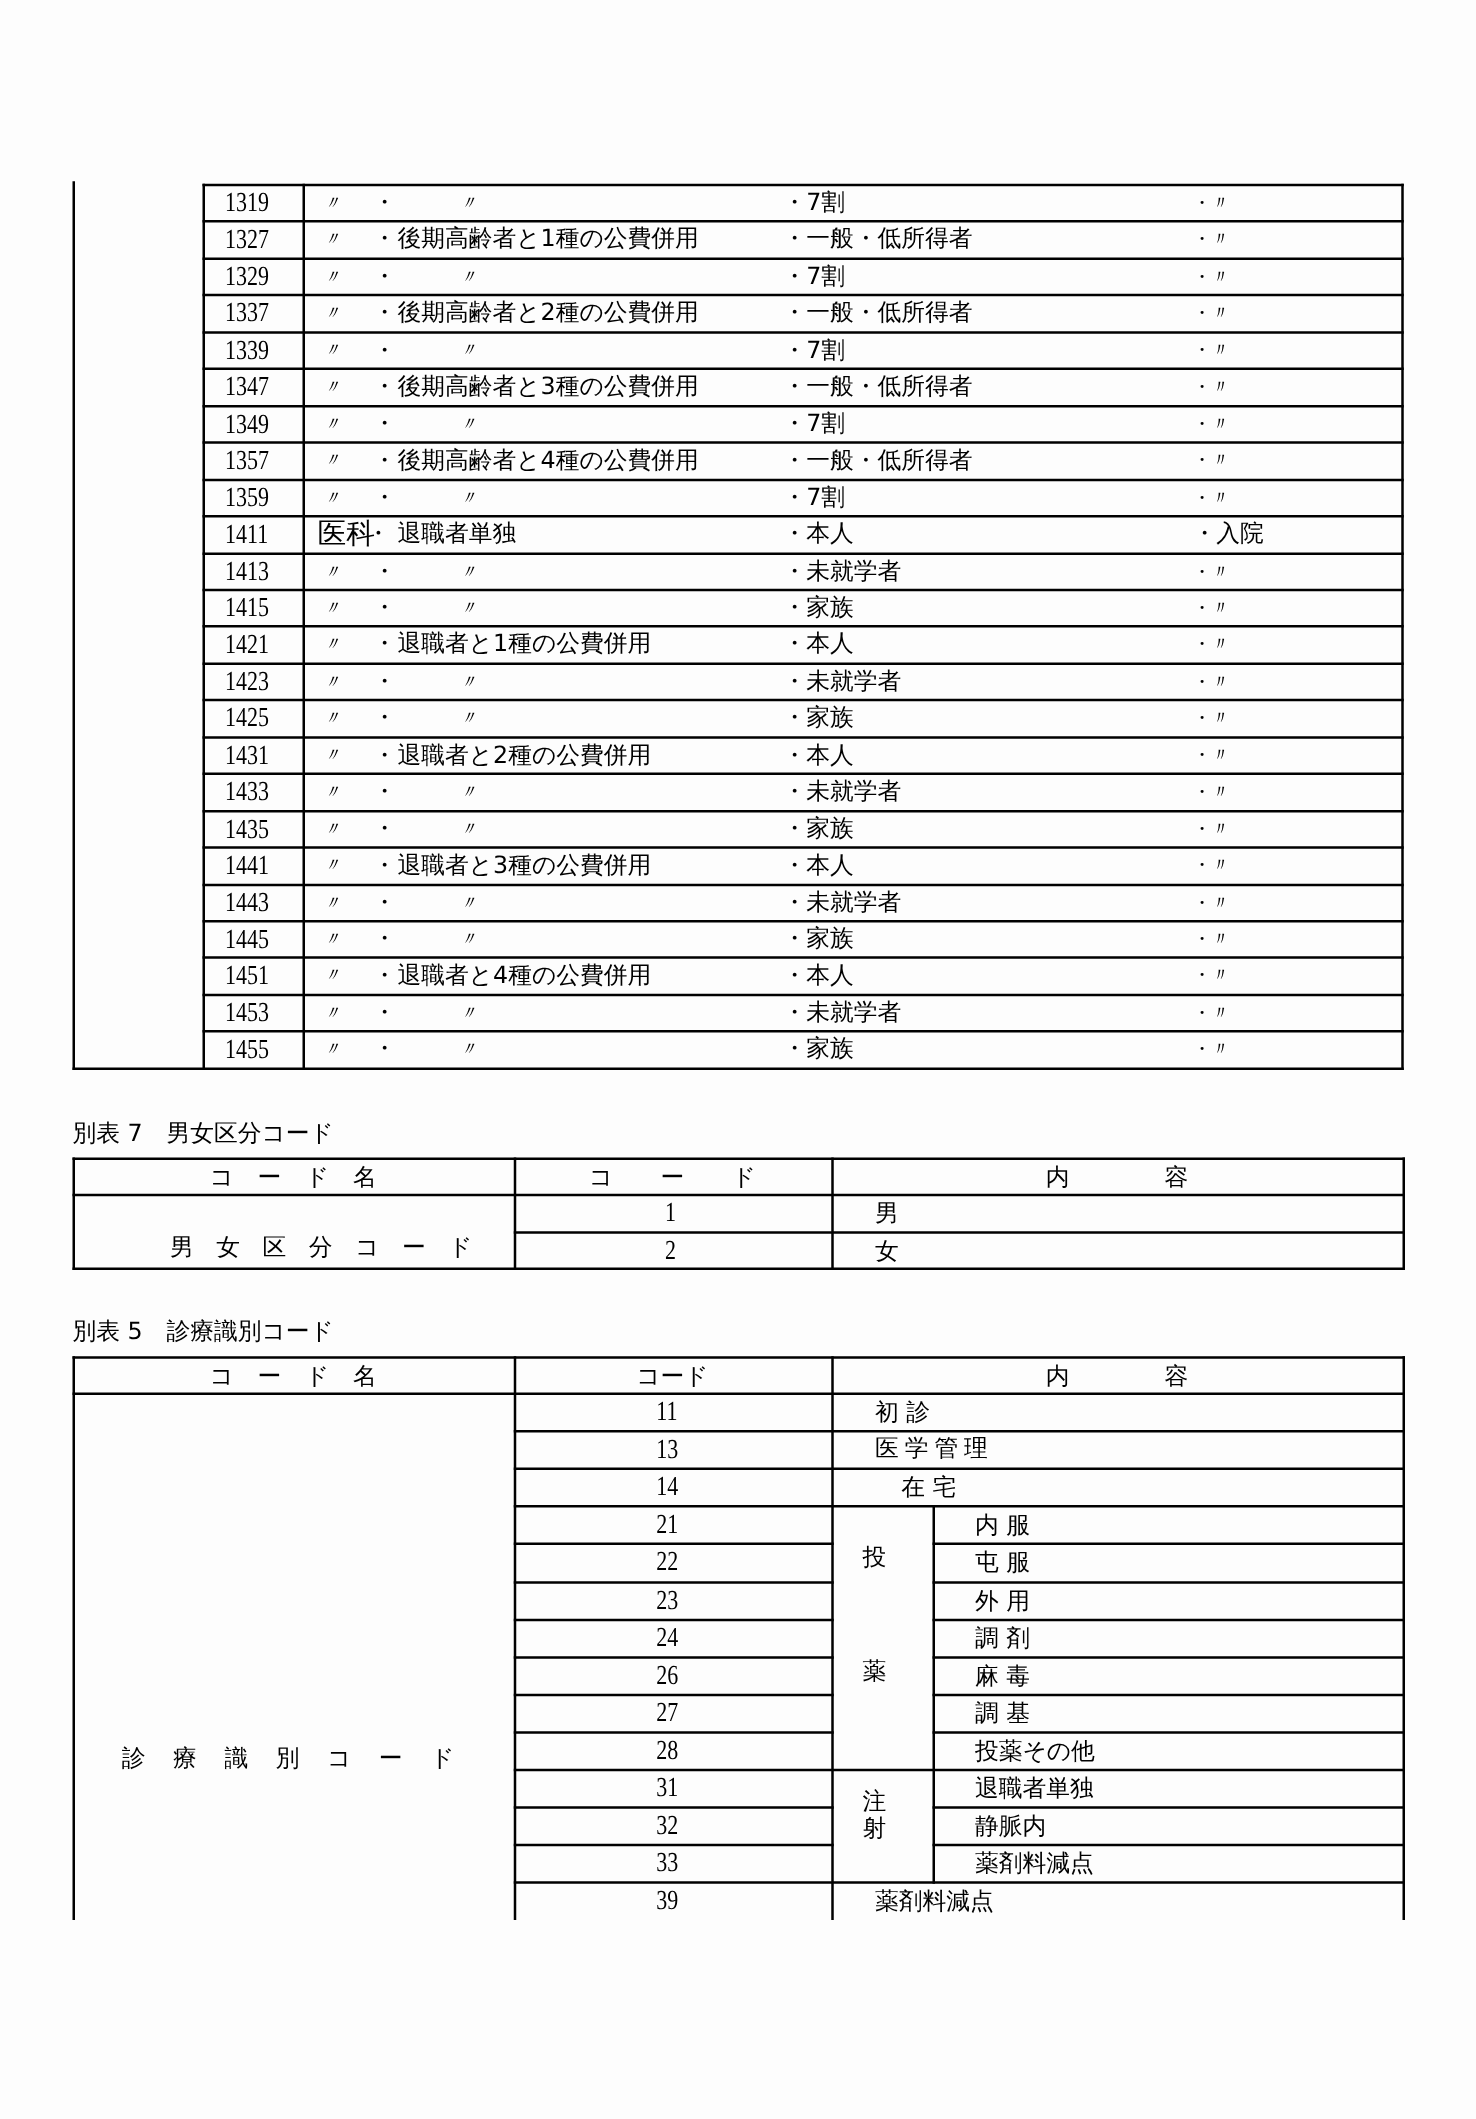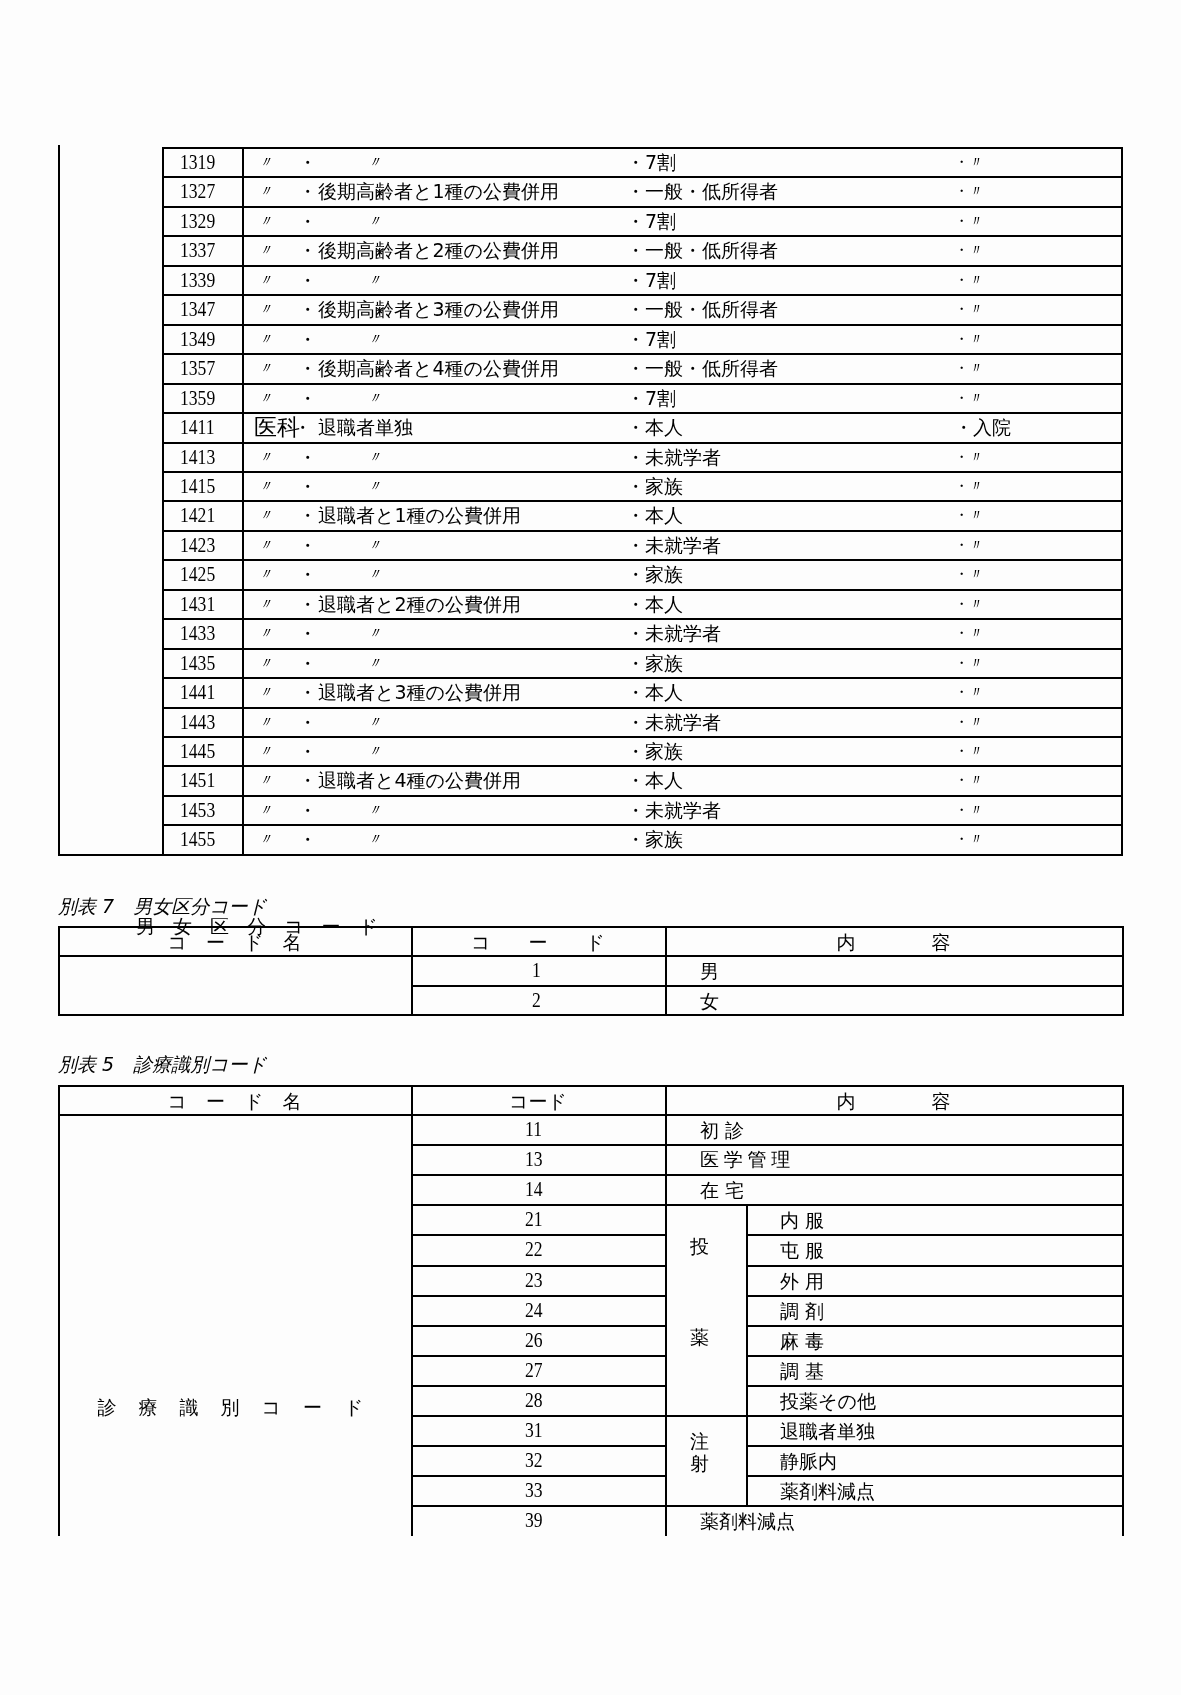--- a/index.html
+++ b/index.html
@@ -3,21 +3,21 @@
 <meta charset="utf-8">
 <style>
   html, body { margin:0; padding:0; background:#fdfdfd; }
   body { width:1181px; height:1695px; position:relative; overflow:hidden;
          font-family:"DejaVu Sans", "Liberation Sans", sans-serif; color:#000; }
   .abs { position:absolute; }
   .line-h { position:absolute; height:2px; background:#000; }
   .line-v { position:absolute; width:2px; background:#000; }
   .cell-text { position:absolute; font-size:19px; line-height:20px; white-space:pre; }
   .num { font-family:"Liberation Serif", "DejaVu Serif", serif; font-size:22px; transform:scaleX(0.8); transform-origin:left center; }
-  .caption { position:absolute; font-size:19px; white-space:pre;font-style:italic; }
+  .caption { position:absolute; font-size:19px; white-space:pre; }
   .center { text-align:center; }
 </style>
 </head>
 <body>
 
 <div id="t6">
     <div class="line-v" style="left:58px;top:145px;height:711px;"></div>
     <div class="line-v" style="left:162px;top:147px;height:709px;"></div>
     <div class="line-v" style="left:242px;top:147px;height:709px;"></div>
     <div class="line-v" style="left:1121px;top:147px;height:709px;"></div>
@@ -246,21 +246,21 @@
     <div class="line-v" style="left:411px;top:926px;height:90px;"></div>
     <div class="line-v" style="left:665px;top:926px;height:90px;"></div>
     <div class="line-v" style="left:1122px;top:926px;height:90px;"></div>
     <div class="line-h" style="left:58px;width:1066px;top:926px;"></div>
     <div class="line-h" style="left:58px;width:1066px;top:955px;"></div>
     <div class="line-h" style="left:411px;width:713px;top:985px;"></div>
     <div class="line-h" style="left:58px;width:1066px;top:1014px;"></div>
     <div class="cell-text center" style="left:58px;width:353px;top:932px;">コ　ー　ド　名</div>
     <div class="cell-text center" style="left:411px;width:254px;top:932px;">コ　　ー　　ド</div>
     <div class="cell-text center" style="left:665px;width:457px;top:932px;">内　　　　容</div>
-    <div class="cell-text center" style="left:58px;width:404px;top:916px;letter-spacing:6px;">男 女 区 分 コ ー ド</div>
+    <div class="cell-text center" style="left:58px;width:404px;top:988px;letter-spacing:6px;">男 女 区 分 コ ー ド</div>
     <div class="cell-text center num" style="left:532px;top:960px;">1</div>
     <div class="cell-text " style="left:700px;top:961px;">男</div>
     <div class="cell-text center num" style="left:532px;top:990px;">2</div>
     <div class="cell-text " style="left:700px;top:991px;">女</div>
   </div>
 
 <div class="caption" style="left:58px; top:1052px;">別表 5　診療識別コード</div>
 <div id="t8">
     <div class="line-v" style="left:58px;top:1085px;height:451px;"></div>
     <div class="line-v" style="left:411px;top:1085px;height:451px;"></div>
@@ -277,21 +277,21 @@
       <div class="cell-text " style="left:700px;top:1120px;">初 診</div>
     </div>
     <div class="line-h" style="left:411px;width:713px;top:1144px;"></div>
     <div class="abs" style="left:0;top:0;">
       <div class="cell-text num" style="left:525px;top:1149px;">13</div>
       <div class="cell-text " style="left:700px;top:1150px;font-family:Liberation Serif, serif;">医 学 管 理</div>
     </div>
     <div class="line-h" style="left:411px;width:713px;top:1174px;"></div>
     <div class="abs" style="left:0;top:0;">
       <div class="cell-text num" style="left:525px;top:1179px;">14</div>
-      <div class="cell-text " style="left:700px;top:1180px;">在 宅</div>
+      <div class="cell-text " style="left:721px;top:1180px;">在 宅</div>
     </div>
     <div class="line-h" style="left:411px;width:713px;top:1204px;"></div>
     <div class="abs" style="left:0;top:0;">
       <div class="cell-text num" style="left:525px;top:1209px;">21</div>
       <div class="cell-text " style="left:780px;top:1210px;">内 服</div>
     </div>
     <div class="line-h" style="left:411px;width:256px;top:1234px;"></div>
     <div class="line-h" style="left:746px;width:378px;top:1234px;"></div>
     <div class="abs" style="left:0;top:0;">
       <div class="cell-text num" style="left:525px;top:1239px;">22</div>

